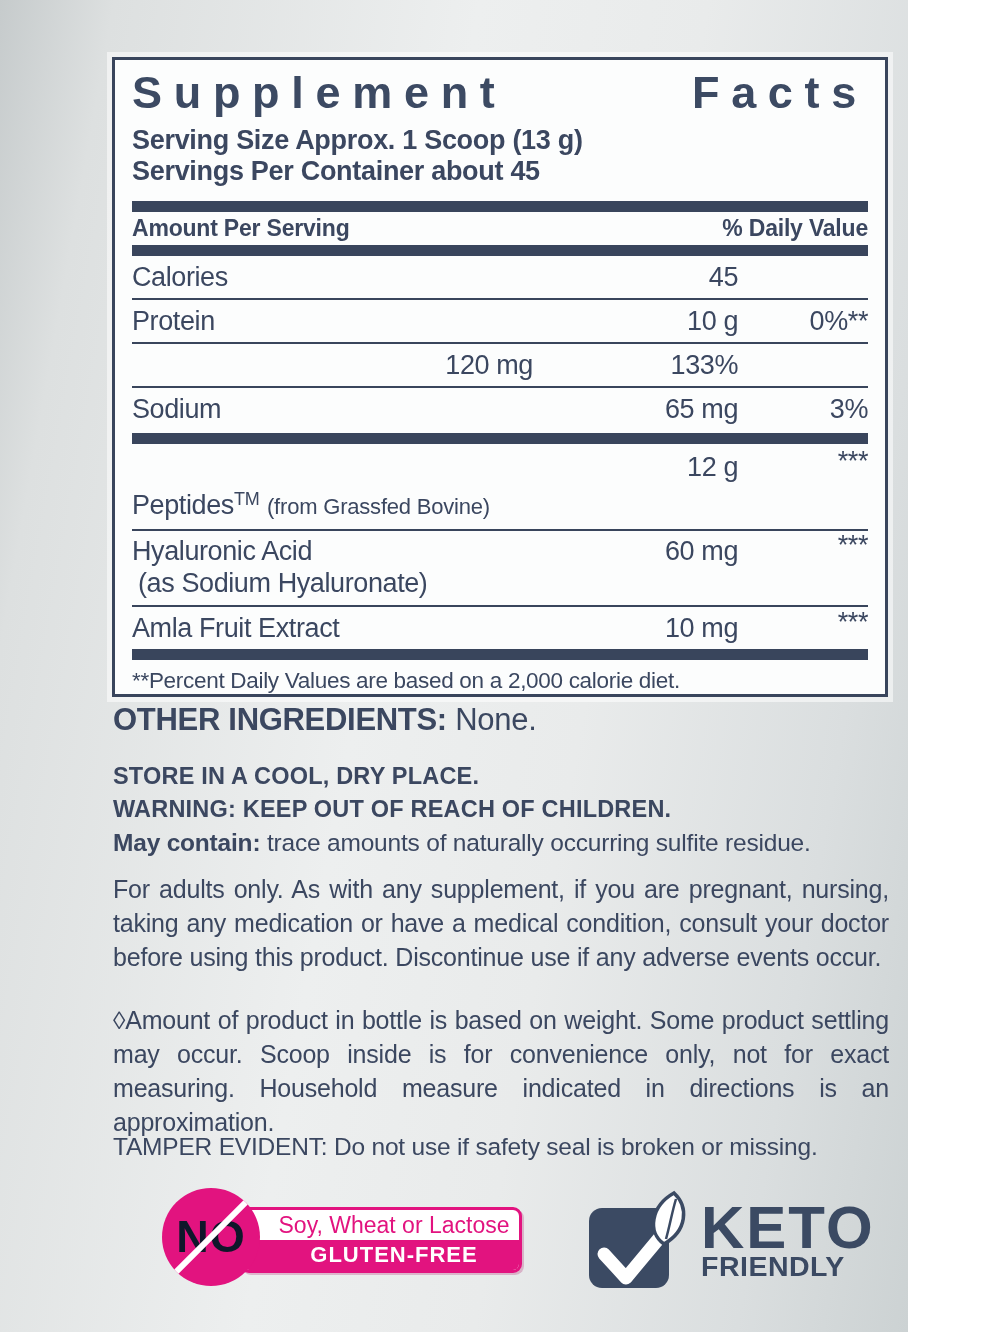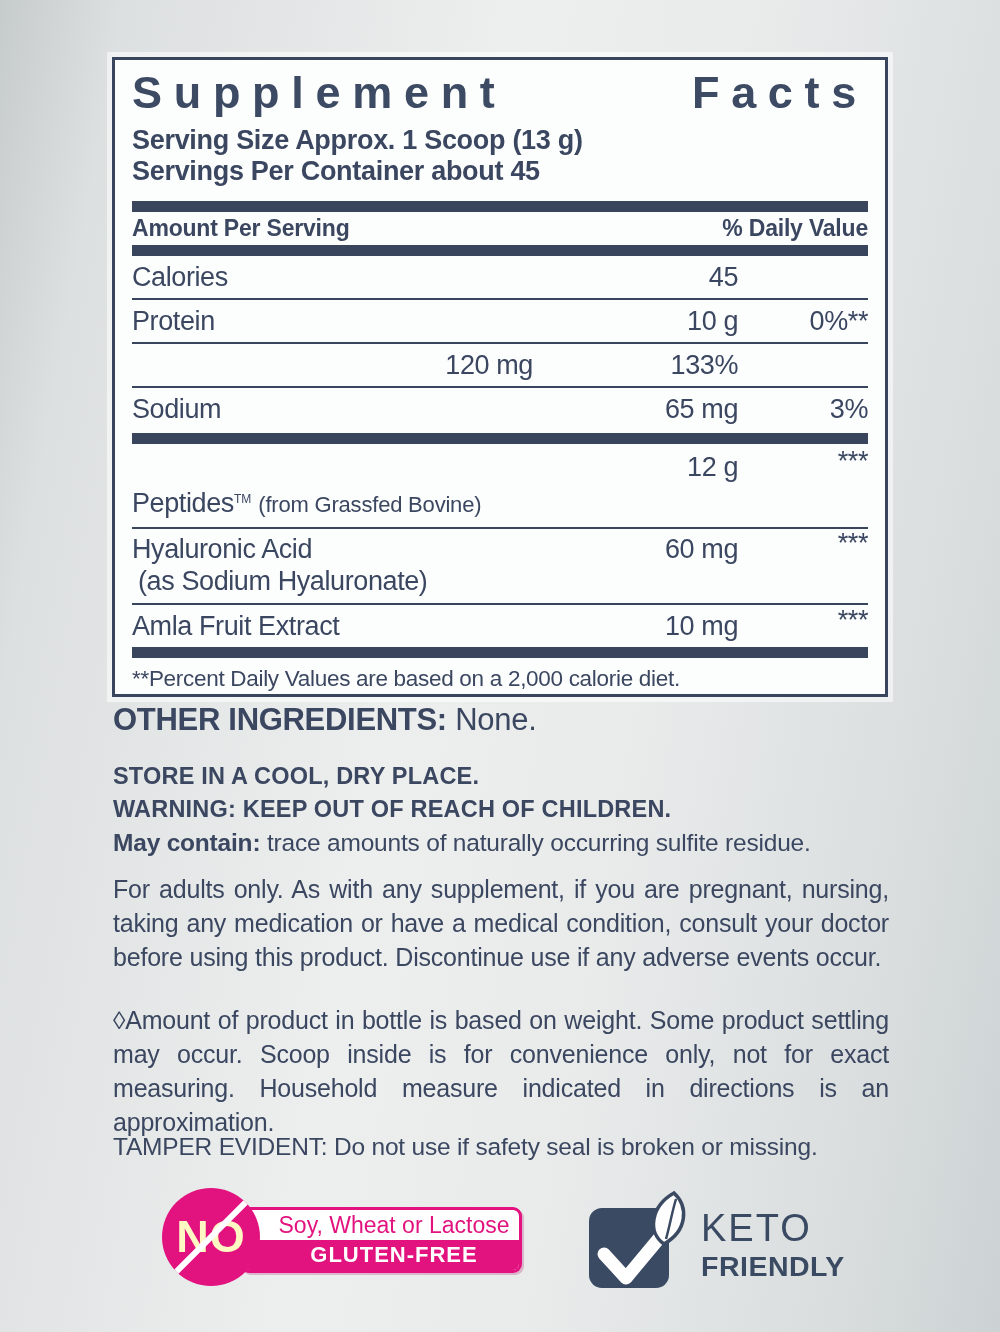--- a/index.html
+++ b/index.html
@@ -1,18 +1,18 @@
 <!DOCTYPE html>
 <html><head>
 <meta charset="utf-8">
 <style>
   html,body{margin:0;padding:0;}
   .page{
     position:relative;
-    width:1000px;height:1332px;
+    width:908px;height:1332px;
     background:linear-gradient(100deg,#c6cbcc 0%,#dde0e0 10%,#edefef 42%,#e9ebeb 62%,#dadedf 85%,#ccd2d3 100%);
     font-family:"Liberation Sans",sans-serif;
     color:#3b4760;
     overflow:hidden;
   }
   
   .facts-panel{
     position:absolute;left:112px;top:57px;width:776px;height:640px;
     box-sizing:border-box;
     background:#fcfdfd;
@@ -35,21 +35,21 @@
   }
   .frow{
     display:grid;grid-template-columns:1fr 205px 130px;
     align-items:baseline;padding:5px 0;font-size:27px;letter-spacing:-.4px;line-height:32px;
   }
   .frow .amt{text-align:right;}
   .frow .dv{text-align:right;}
   .frow.multiline{align-items:start;padding:4px 0 6px 0;}
   .name-small{font-size:22px;letter-spacing:-.2px;}
   .name-sub2{padding-left:6px;}
-  sup.tm{font-size:12px;vertical-align:9px;letter-spacing:0;margin-top:12px;}
+  sup.tm{font-size:18px;vertical-align:9px;letter-spacing:0;margin-top:12px;}
   .dv-stars{position:relative;top:-6px;}
   .sep{height:2px;background:#39455c;}
   .bar-mid{margin:3px 0;}
   .footnotes{padding:7px 0 0 0;font-size:22.5px;line-height:28px;letter-spacing:-.3px;}
   
   .blk{position:absolute;left:113px;width:776px;box-sizing:border-box;}
   #other{top:702px;font-size:31px;letter-spacing:-.3px;}
   #other .lbl{font-weight:bold;}
   #storage{top:763px;font-size:23.5px;font-weight:bold;letter-spacing:.2px;}
   #warning{top:796px;font-size:23.5px;font-weight:bold;letter-spacing:.2px;}
@@ -66,29 +66,29 @@
     box-shadow:2px 2px 0 rgba(176,14,99,.25);
   }
   .no-rect .half{height:30px;display:flex;align-items:center;justify-content:center;}
   .half.allergens{color:#e2137f;font-weight:normal;font-size:23px;padding-left:26px;}
   .half.gluten{background:#e2137f;color:#fff;font-weight:bold;font-size:22px;letter-spacing:1px;padding-left:26px;}
   .no-circle{
     position:absolute;left:0;top:0;width:98px;height:98px;border-radius:50%;
     background:#e2137f;overflow:hidden;z-index:2;
     display:flex;align-items:center;justify-content:center;
   }
-  .no-circle .no-word{color:#fef9c3;font-weight:bold;font-size:45px;letter-spacing:1px;position:relative;z-index:1;}
+  .no-circle .no-word{color:#0f172a;font-weight:bold;font-size:45px;letter-spacing:1px;position:relative;z-index:1;}
   .no-slash{
     position:absolute;left:-20px;top:46px;width:138px;height:6px;background:#fff;
     transform:rotate(-45deg);z-index:2;
   }
   
   .keto-badge{position:absolute;left:588px;top:1190px;height:110px;display:flex;align-items:flex-start;}
   .keto-text{margin-left:13px;color:#3b4a63;margin-top:16px;}
-  .keto-line1{font-weight:normal;font-size:38px;line-height:44px;letter-spacing:2px;}
+  .keto-line1{font-weight:bold;font-size:60px;line-height:44px;letter-spacing:2px;}
   .keto-line2{font-weight:bold;font-size:28.5px;line-height:32px;letter-spacing:.5px;}
 </style>
 </head>
 <body>
 
 <div class="page">
 
   <div class="facts-panel">
     <div class="facts-title">
       <span>Supplement</span>

